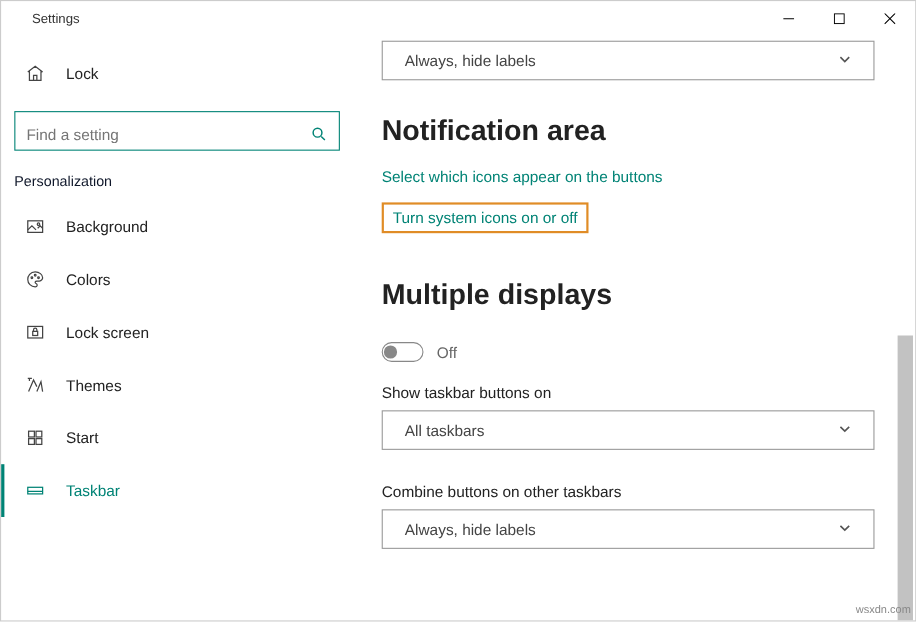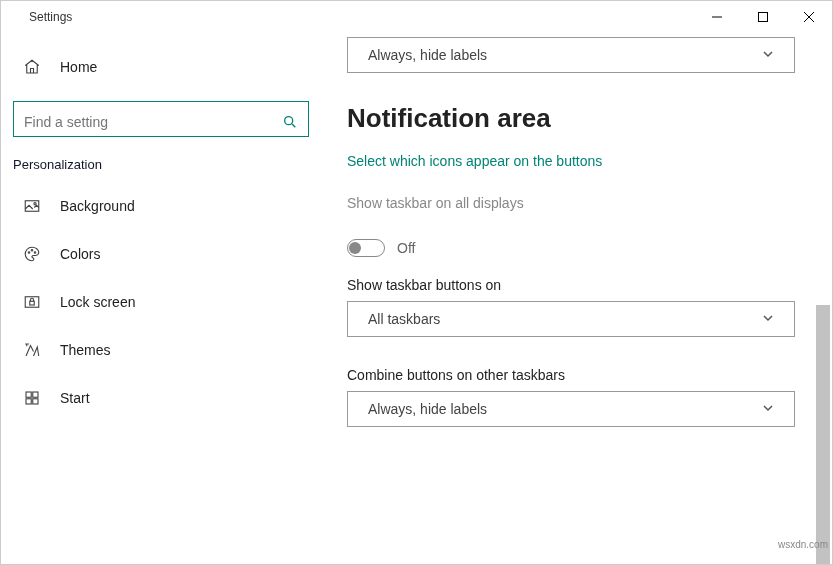--- a/index.html
+++ b/index.html
@@ -28,21 +28,21 @@
 .label { font-size: 14px; color: #222; margin-bottom: 8px; }
 .disabled-label { color: #888; }
 .toggle-row { display: flex; align-items: center; margin-bottom: 20px; margin-top: 28px; }
 .toggle { width: 38px; height: 18px; border: 1px solid #888; border-radius: 10px; display: flex; align-items: center; padding: 1px; margin-right: 12px; }
 .toggle .knob { width: 12px; height: 12px; border-radius: 50%; background: #888; }
 .toggle-label { font-size: 14px; color: #666; }
 .section { margin-top: 10px; }
 .content-inner { padding-left: 26px; }
 .notif { margin-top: 6px; }
 .scrollbar-thumb { position:absolute; right:2px; top:272px; width:14px; height:272px; background:#c2c2c2; }
-.watermark { position:absolute; right:4px; bottom:14px; color:#888; font-size:10px;margin-top:16px; }
+.watermark { position:absolute; right:4px; bottom:4px; color:#888; font-size:10px;margin-top:16px; }
 </style>
 </head>
 <body>
 
 <div class="titlebar">
   <span>Settings</span>
   <div class="win-controls">
     <div class="win-btn">
         <svg viewBox="0 0 10 10" width="10" height="10">
           <path d="M0 5 H10" stroke="#000" stroke-width="1"></path>
@@ -62,21 +62,21 @@
 </div>
 
 <div class="app">
   <div class="sidebar">
     <div class="home-item">
       <span class="icon">
         <svg viewBox="0 0 24 24" fill="none" stroke="currentColor" stroke-width="1.5">
             <path d="M3 10 L12 3 L21 10 M5 9 V20 H19 V9 M10 20 V14 H14 V20"></path>
           </svg>
       </span>
-      <span>Home</span>
+      <span>Lock</span>
     </div>
 
     <div class="search-wrap">
       <div class="search">
         <input type="text" placeholder="Find a setting" style="">
         <span class="sicon">
           <svg viewBox="0 0 24 24" width="16" height="16" fill="none" stroke="currentColor" stroke-width="2">
               <circle cx="10" cy="10" r="6"></circle>
               <path d="M20 20 L15 15"></path>
             </svg>
@@ -130,38 +130,48 @@
       <span class="icon">
           <svg viewBox="0 0 24 24" fill="none" stroke="currentColor" stroke-width="1.5">
             <rect x="4" y="4" width="7" height="7"></rect>
             <rect x="13" y="4" width="7" height="7"></rect>
             <rect x="4" y="13" width="7" height="7"></rect>
             <rect x="13" y="13" width="7" height="7"></rect>
           </svg>
         </span>
       <span>Start</span>
     </div>
+    <div class="nav-item active">
+      <span class="icon">
+          <svg viewBox="0 0 24 24" fill="none" stroke="currentColor" stroke-width="1.5">
+            <rect x="3" y="8" width="18" height="8"></rect>
+            <path d="M3 13 H21"></path>
+          </svg>
+        </span>
+      <span>Taskbar</span>
+    </div>
   </div>
 
   <div class="content">
     <div class="content-inner">
       <div class="dropdown">
         <span>Always, hide labels</span>
         <span class="chev"><svg viewBox="0 0 12 12" width="12" height="12" fill="none" stroke="currentColor" stroke-width="1.5">
               <path d="M2 4 L6 8 L10 4"></path>
             </svg></span>
       </div>
 
       <div class="notif">
         <h2>Notification area</h2>
         <div><span class="link">Select which icons appear on the buttons</span></div>
+        <div><span class="highlighted-link">Turn system icons on or off</span></div>
       </div>
 
       <div class="section">
-        <div class="label disabled-label">Show taskbar on all displays</div>
+        <h2>Multiple displays</h2>
         <div class="toggle-row">
           <div class="toggle">
               <div class="knob"></div>
             </div>
           <span class="toggle-label">Off</span>
         </div>
 
         <div class="label">Show taskbar buttons on</div>
         <div class="dropdown">
           <span>All taskbars</span>

